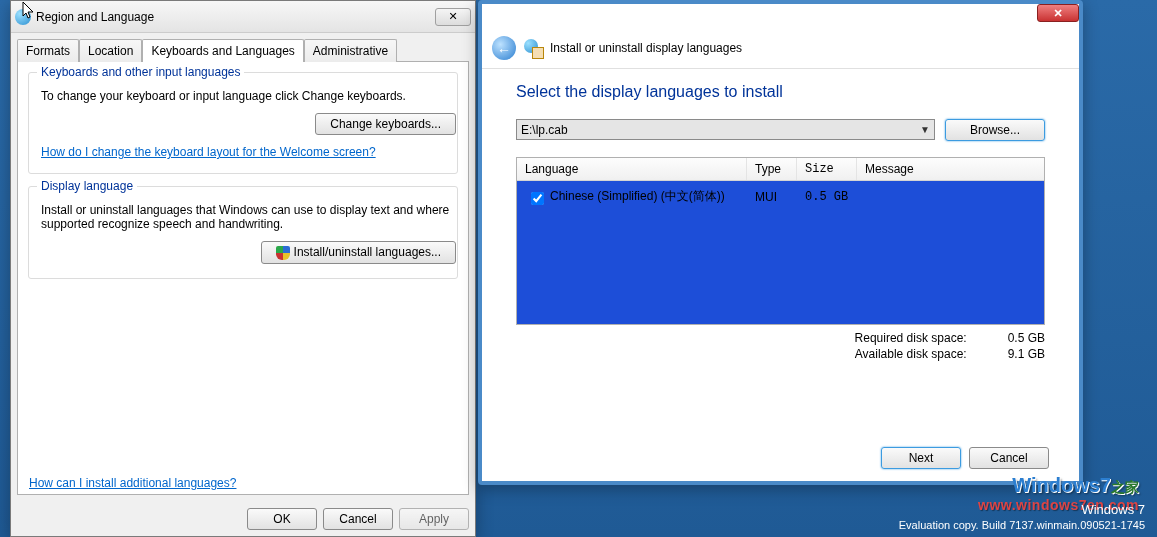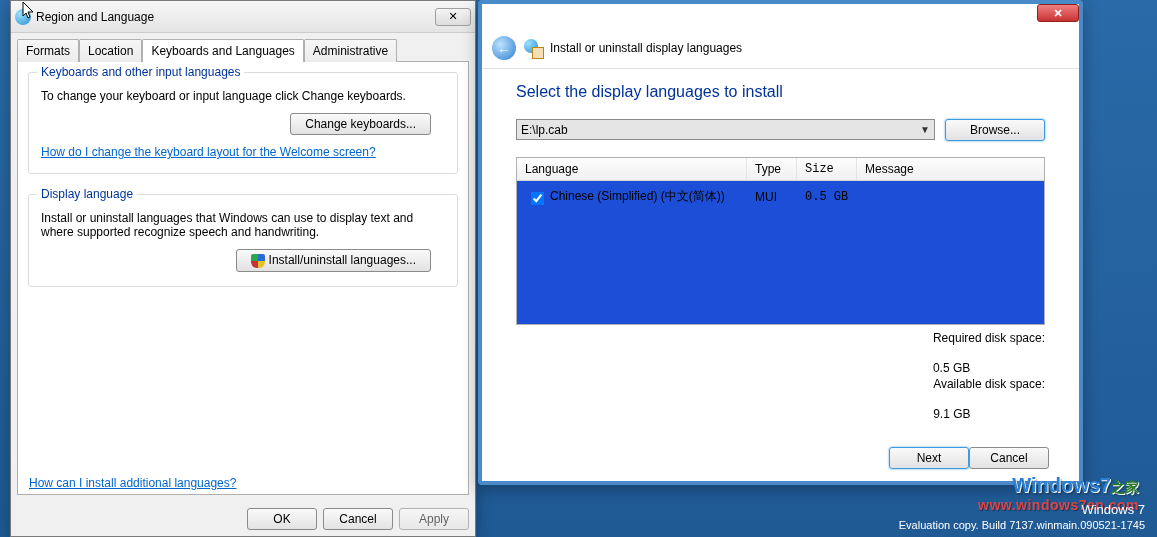--- a/index.html
+++ b/index.html
@@ -85,22 +85,22 @@
   margin: 0 6px;
   background: #fff;
   border: 1px solid #b0b0b0;
   padding: 10px;
   height: 434px;
   margin-top: -1px;
 }
 .groupbox {
   border: 1px solid #dcdcdc;
   border-radius: 3px;
-  padding: 10px 26px 14px 12px;
-  margin-bottom: 20px;
+  padding: 10px 1px 14px 12px;
+  margin-bottom: 12px;
   position: relative;
 }
 .groupbox-title {
   position: absolute;
   top: -8px;
   left: 8px;
   background: #fff;
   padding: 0 4px;
   color: #003399;
 }
@@ -197,25 +197,26 @@
 .lv-row { display: flex; padding: 3px 0; align-items: center; }
 .lv-row .lv-col { border: none; }
 .chk { margin: 0 6px 0 6px; }
 .disk-info {
   display: flex;
   flex-direction: column;
   align-items: flex-end;
   margin-top: 6px;
   gap: 2px;
 }
-.disk-row { display: flex; gap: 16px; flex-direction: column; }
+.disk-row { display: flex; gap: 41px; }
 .wizard-footer {
   position: absolute;
   bottom: 12px; right: 30px;
   display: flex;
+  gap: 8px;
   border-radius: 6px;
 }
 .desktop-text {
   position: absolute;
   right: 12px;
   bottom: 4px;
   color: #fff;
   text-align: right;
   font-size: 11px;
   line-height: 1.35;

